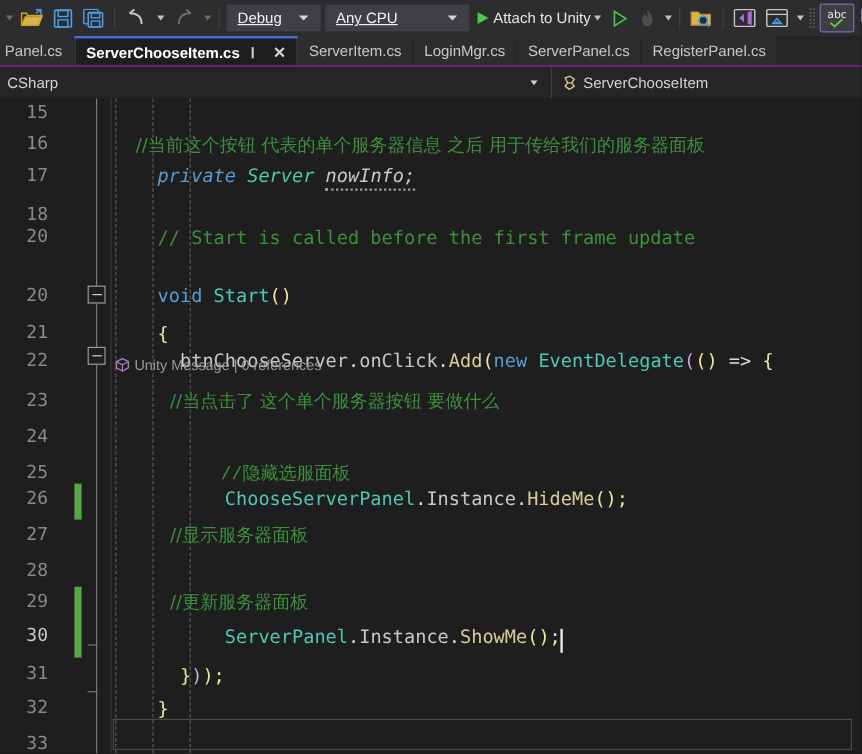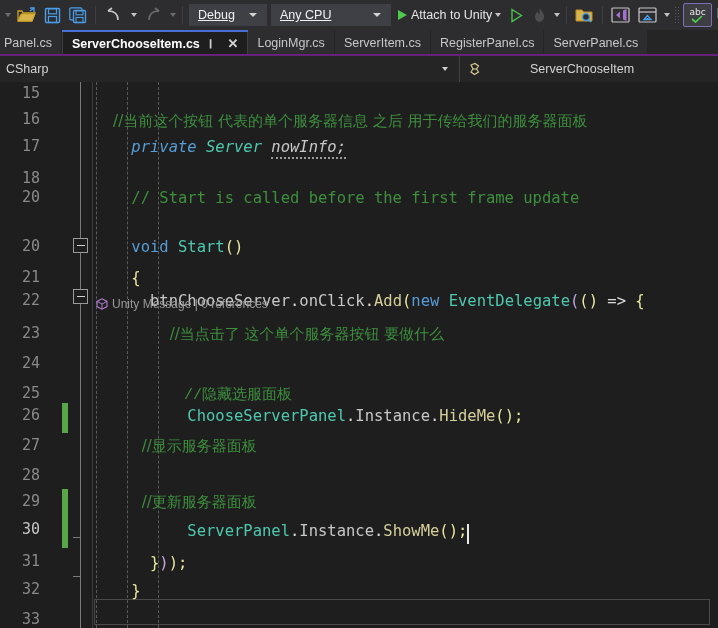--- a/index.html
+++ b/index.html
@@ -109,21 +109,21 @@
     display: flex; align-items: center; flex: none;
     border-right: 1px solid #3f3f46; padding: 0 4px 0 6px; position: relative; gap: 29px;
   }
   .nav-combo .nc-lbl { white-space: nowrap; }
   .nav-combo .nc-arrow { margin-left: auto; padding: 0 7px; display: flex; align-items: center; }
   .nav-combo .nc-arrow::after {
     content: ""; border-left: 3.5px solid transparent; border-right: 3.5px solid transparent;
     border-top: 4px solid #cfcfcf; display: block;
   }
   .nav-left { width: 460px; }
-  .nav-right { flex: 1; display: flex; align-items: center; padding-left: 7px; gap: 44px; }
+  .nav-right { flex: 1; display: flex; align-items: center; padding-left: 7px; }
   .nav-right .cls-ico { margin-right: 5px; display: flex; align-items: center; }
 
   
   .editor {
     position: absolute; left: 0; top: 82px; width: 718px; height: 546px;
     background: #1e1e1e; overflow: hidden;
     font-family: "DejaVu Sans Mono", monospace;
   }
   .gutter-num {
     position: absolute; left: 0; top: 0; width: 44px; height: 546px;
@@ -317,30 +317,30 @@
     <div class="tab" style="padding-left:4px;">
       <span>Panel.cs</span>
     </div>
     <div class="tab active">
       <div class="toprule"></div>
       <span>ServerChooseItem.cs</span>
       <span class="pin">⚊</span>
       <span class="closex">✕</span>
     </div>
     <div class="tab">
+      <span>ServerItem.cs</span>
+    </div>
+    <div class="tab">
       <span>LoginMgr.cs</span>
     </div>
     <div class="tab">
-      <span>ServerItem.cs</span>
+      <span>ServerPanel.cs</span>
     </div>
     <div class="tab">
       <span>RegisterPanel.cs</span>
-    </div>
-    <div class="tab">
-      <span>ServerPanel.cs</span>
     </div>
   </div>
   <div class="tabbar-underline"></div>
 
   <div class="navbar">
     <div class="nav-combo nav-left">
       <span class="nc-lbl">CSharp</span>
       <span class="nc-arrow"></span>
     </div>
     <div class="nav-right">
@@ -406,21 +406,21 @@
 
       <div class="curline" style="top:517px; left:0px;"></div>
 
       <div id="code-lines">
           <div class="codeline cjk" style="top: 30px;"><span class="tok-cmt-zh">    //当前这个按钮 代表的单个服务器信息 之后 用于传给我们的服务器面板</span></div>
           <div class="codeline" style="top: 56px; font-style: italic;"><span class="tok-plain">    </span><span class="tok-kw">private</span><span class="tok-plain"> </span><span class="tok-type">Server</span><span class="tok-plain"> </span><span class="tok-ident sugg-underline">nowInfo;</span></div>
           <div class="codeline" style="top: 107px;"><span class="tok-cmt">    // Start is called before the first frame update</span></div>
           <div class="codeline" style="top: 156px;"><span class="tok-plain">    </span><span class="tok-kw">void</span><span class="tok-plain"> </span><span class="tok-type">Start</span><span class="tok-brace1">()</span></div>
           <div class="codeline" style="top: 187px;"><span class="tok-plain">    </span><span class="tok-brace1">{</span></div>
           <div class="codeline" style="top: 210px;"><span class="tok-plain">      </span><span class="tok-ident">btnChooseServer</span><span class="tok-punct">.</span><span class="tok-ident">onClick</span><span class="tok-punct">.</span><span class="tok-method">Add</span><span class="tok-brace1">(</span><span class="tok-kw">new</span><span class="tok-plain"> </span><span class="tok-type">EventDelegate</span><span class="tok-brace2">(</span><span class="tok-brace1">()</span><span class="tok-plain"> =&gt; </span><span class="tok-brace1">{</span></div>
-          <div class="codeline cjk" style="top: 243px; padding-left: 28px;"><span class="tok-cmt-zh">          //当点击了 这个单个服务器按钮 要做什么</span></div>
+          <div class="codeline cjk" style="top: 243px;"><span class="tok-cmt-zh">          //当点击了 这个单个服务器按钮 要做什么</span></div>
           <div class="codeline cjk" style="top: 303px; font-family: Liberation Mono, monospace;"><span class="tok-cmt-zh">          //隐藏选服面板</span></div>
           <div class="codeline" style="top: 325px;"><span class="tok-plain">          </span><span class="tok-type">ChooseServerPanel</span><span class="tok-punct">.</span><span class="tok-ident">Instance</span><span class="tok-punct">.</span><span class="tok-method">HideMe</span><span class="tok-brace1">();</span></div>
           <div class="codeline cjk" style="top: 355px;"><span class="tok-cmt-zh">          //显示服务器面板</span></div>
           <div class="codeline cjk" style="top: 411px;"><span class="tok-cmt-zh">          //更新服务器面板</span></div>
           <div class="codeline" style="top: 440px;"><span class="tok-plain">          </span><span class="tok-type">ServerPanel</span><span class="tok-punct">.</span><span class="tok-ident">Instance</span><span class="tok-punct">.</span><span class="tok-method">ShowMe</span><span class="tok-brace1">();</span></div>
           <div class="codeline" style="top: 472px;"><span class="tok-plain">      </span><span class="tok-brace1">}</span><span class="tok-brace2">)</span><span class="tok-brace1">);</span></div>
           <div class="codeline" style="top: 500px;"><span class="tok-plain">    </span><span class="tok-brace1">}</span></div>
         </div>
 
       <div class="codelens" style="top:215px; left:2px;">

